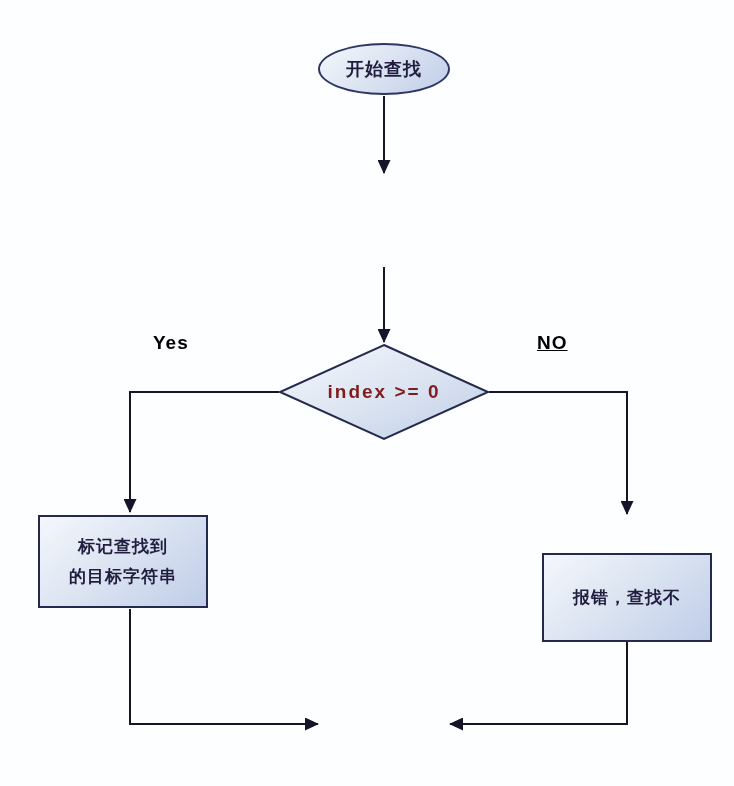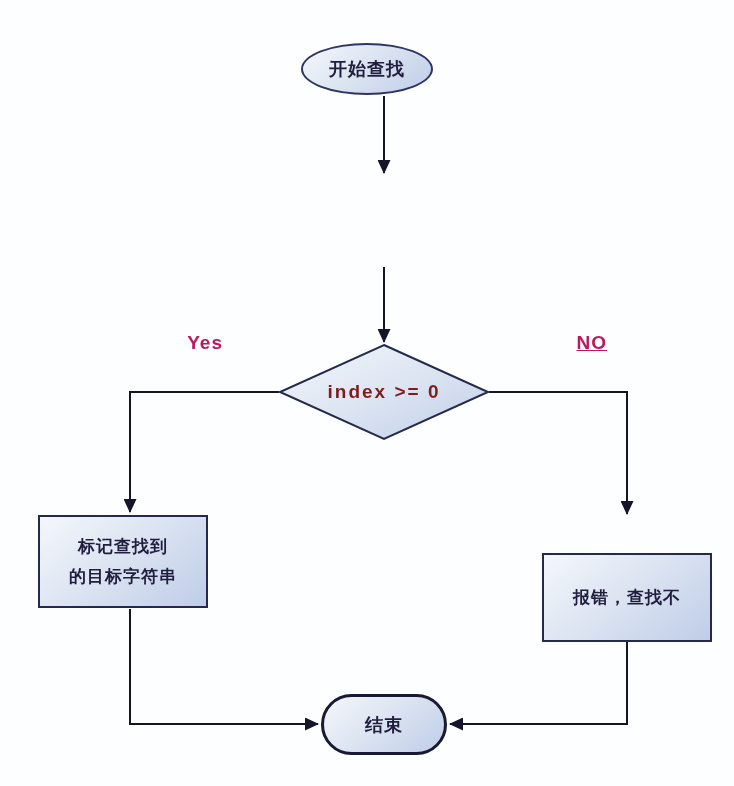--- a/index.html
+++ b/index.html
@@ -29,21 +29,21 @@
     justify-content: center;
     background: linear-gradient(140deg, #f4f7fc 0%, #dde5f2 45%, #bfcde8 100%);
     border: 2px solid #252a4d;
     color: #201d3e;
     text-align: center;
     letter-spacing: 1px;
     font-weight: 600;
   }
   .node .line { line-height: 30px; white-space: nowrap; }
   .ellipse {
-    left: 301px; top: 43px;
+    left: 318px; top: 43px;
     width: 132px; height: 52px;
     border-radius: 50%;
     border-color: #2e3563;
     font-size: 18px;
   }
   .process { font-size: 17px; }
   .process-find { left: 292px; top: 176px; width: 182px; height: 90px; }
   .process-mark { left: 38px;  top: 515px; width: 170px; height: 93px; }
   .process-error{ left: 542px; top: 517px; width: 170px; height: 89px; margin-top: 36px; }
   .diamond-wrap {
@@ -69,25 +69,25 @@
     left: 321px; top: 694px;
     width: 126px; height: 61px;
     border-radius: 31px;
     border: 3px solid #171a30;
     font-size: 18px;
   }
   .branch-label {
     position: absolute;
     z-index: 2;
     width: 70px;
-    text-align: right;
+    text-align: left;
     font-size: 19px;
     font-weight: 600;
     letter-spacing: 1px;
-    color: #be185d;
+    color: #000000;
   }
   .branch-yes { left: 153px; top: 332px; }
   .branch-no  { left: 537px; top: 332px; text-decoration: underline; }
 </style>
 </head>
 <body>
 
 <div class="canvas">
 
   <svg class="connector-layer" viewBox="0 0 734 786" xmlns="http://www.w3.org/2000/svg">
@@ -128,17 +128,14 @@
 
   <div class="node process process-mark">
     <div class="line">标记查找到</div>
     <div class="line">的目标字符串</div>
   </div>
 
   <div class="node process process-error">
     <div class="line">报错，查找不</div>
   </div>
 
-  <div class="node stadium">
-    <div class="line">结束</div>
-  </div>
 
 </div>
 
 </body></html>

